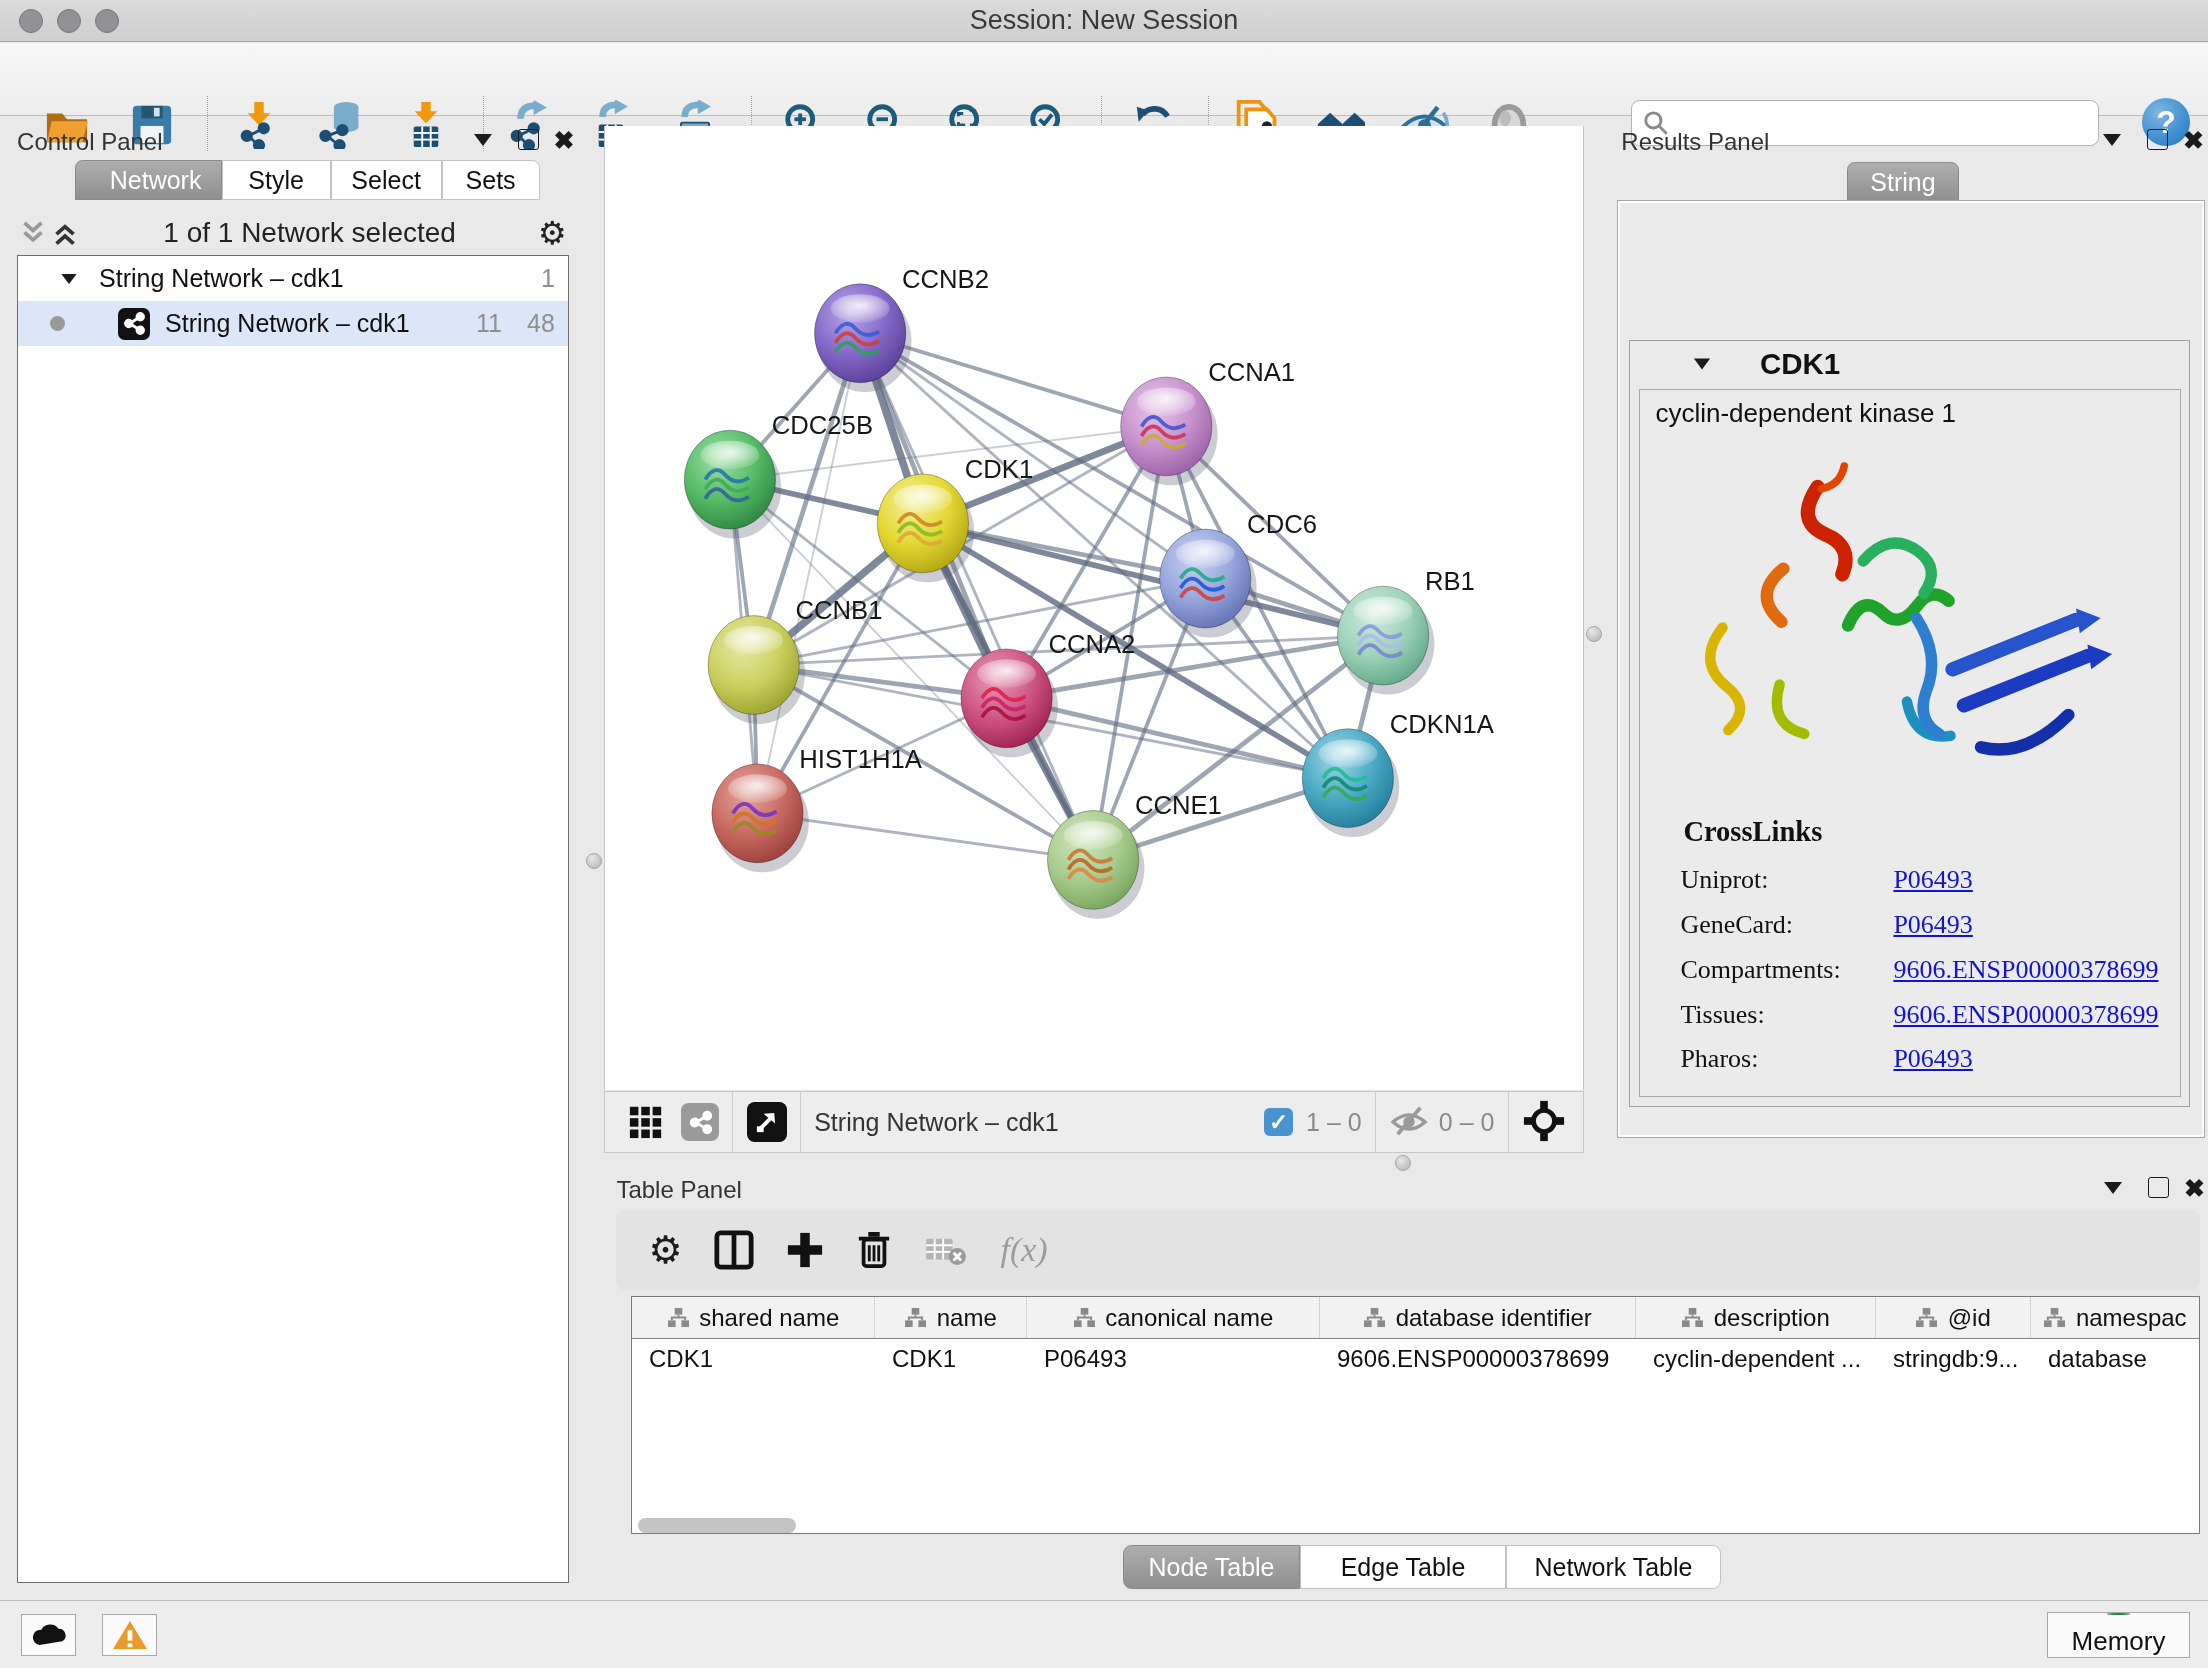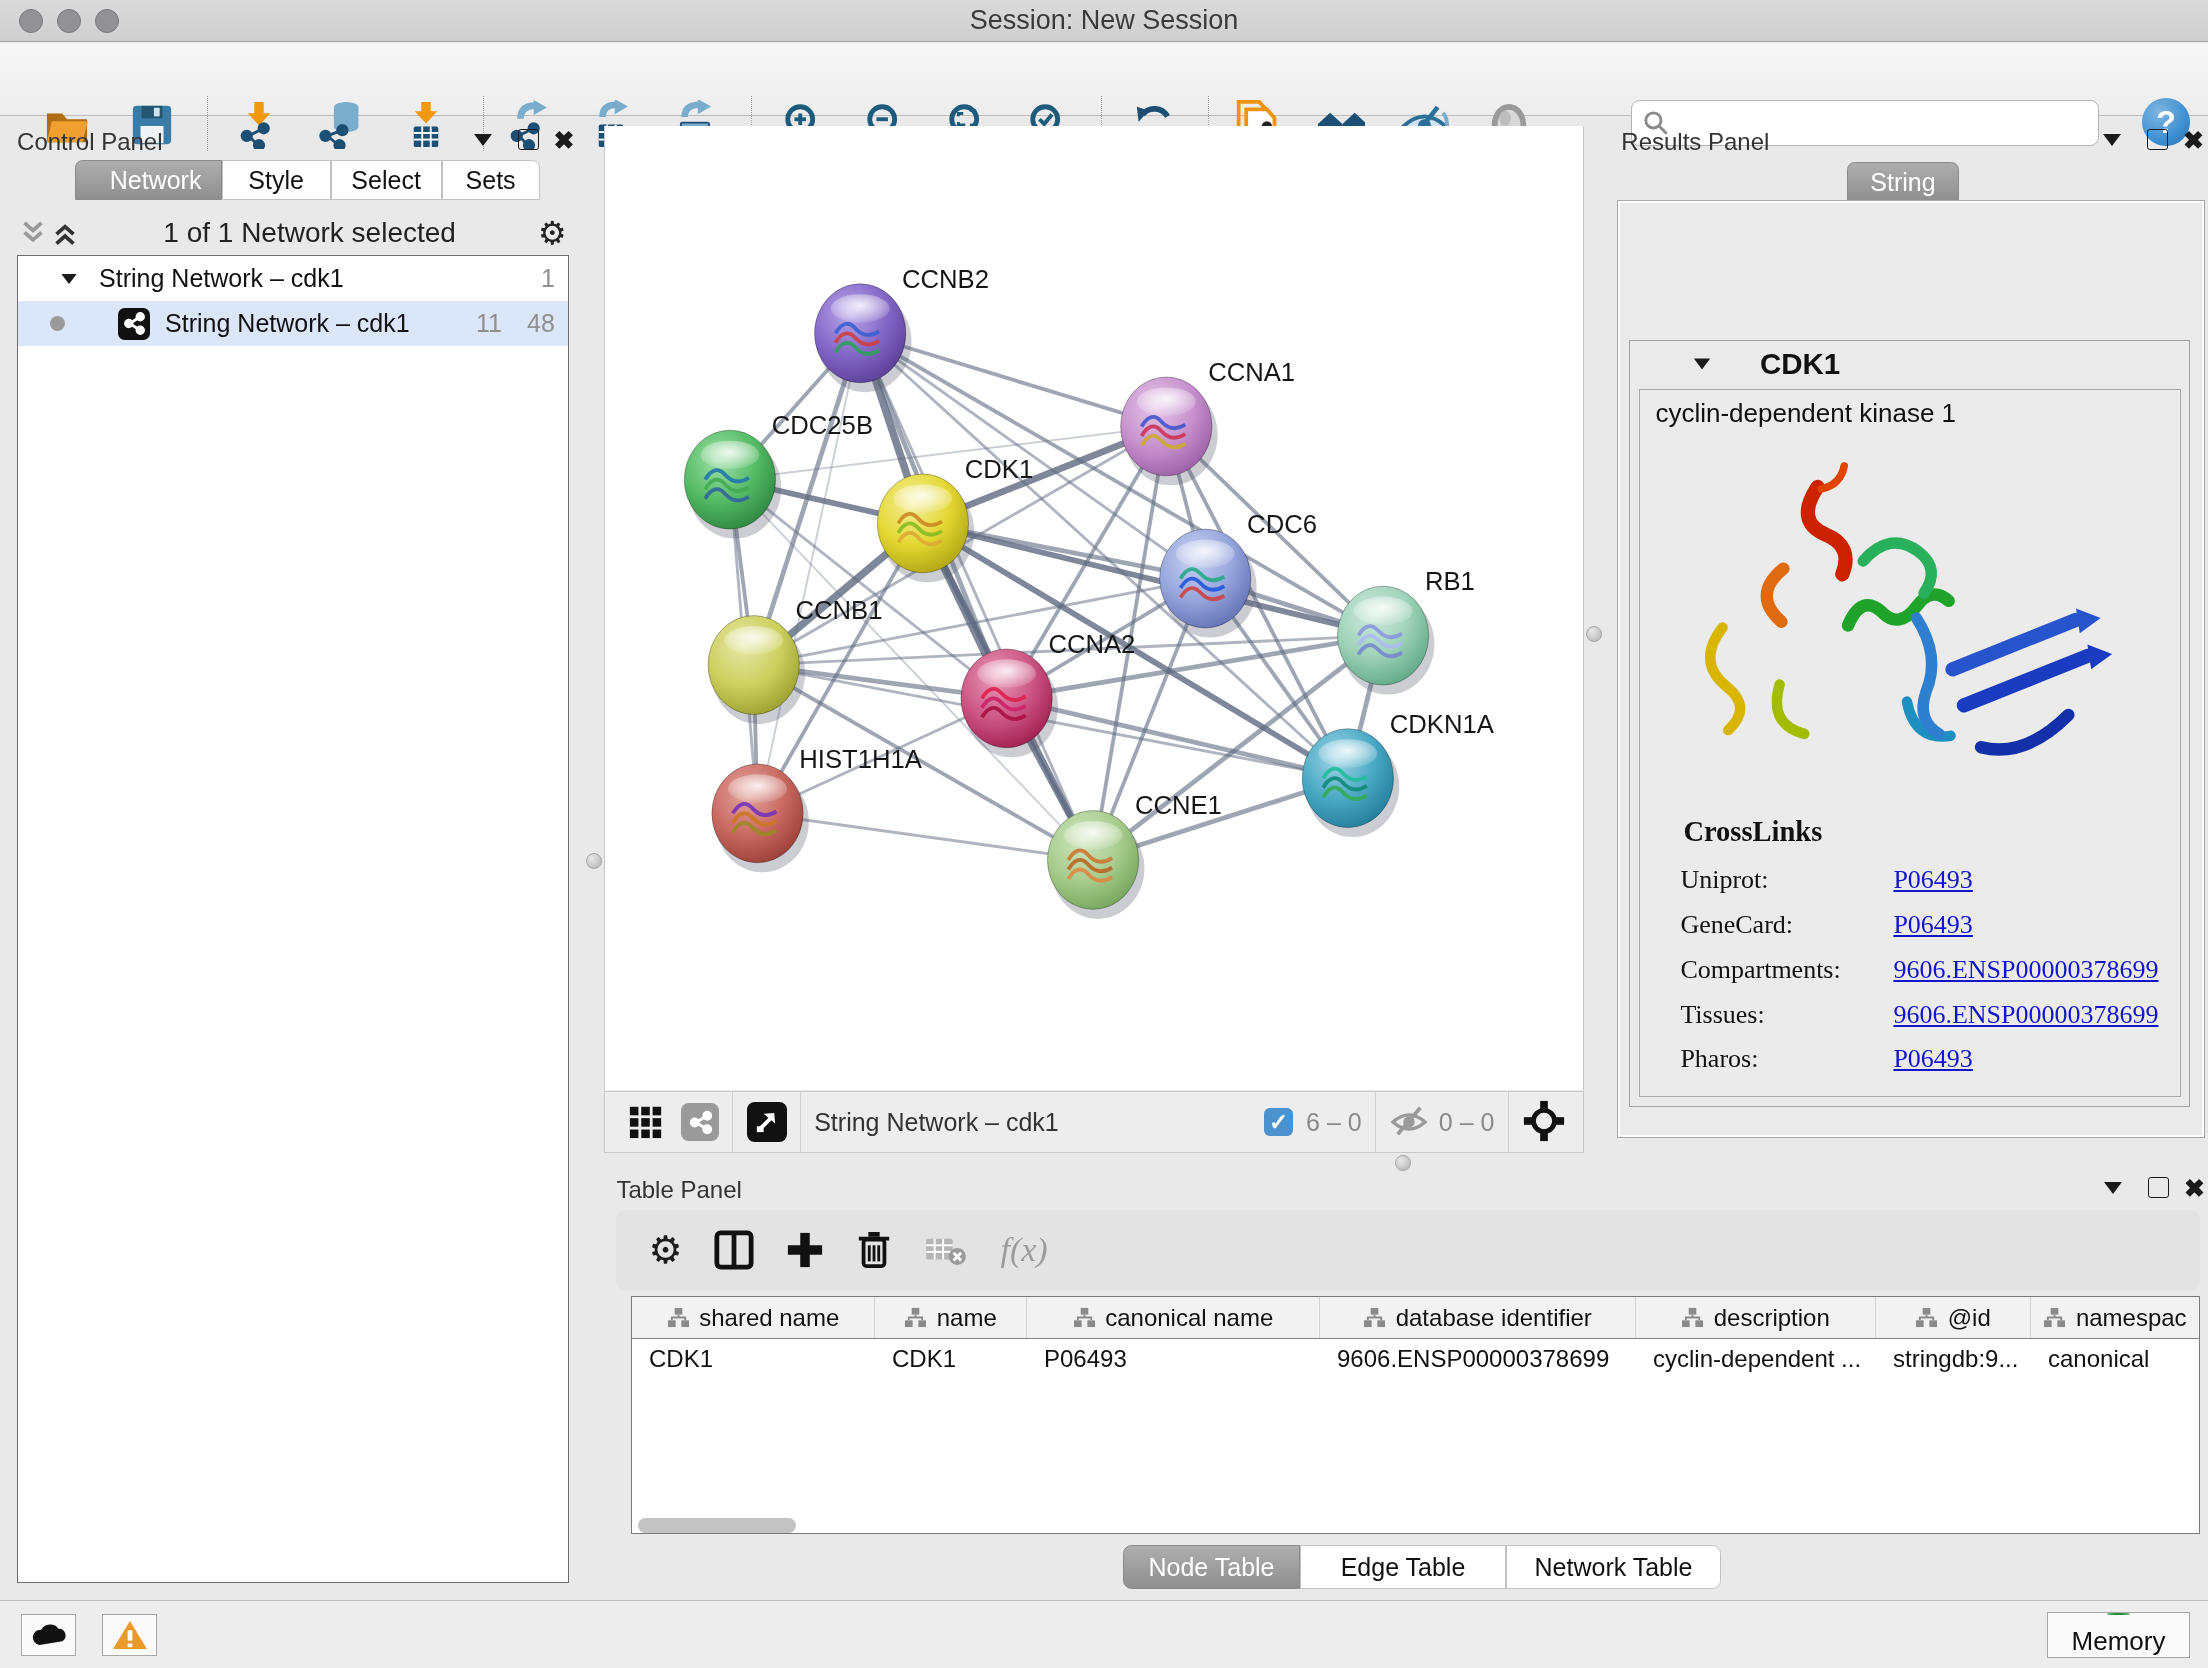--- a/index.html
+++ b/index.html
@@ -624,21 +624,21 @@
   <span style="width:40px; height:40px; background:#111; border-radius:7.6px; display:flex; align-items:center; justify-content:center">
     <svg width="25" height="25" viewBox="0 0 26 26">
         <line x1="6" y1="20" x2="19" y2="7" stroke="#fff" stroke-width="4"></line>
         <polygon points="21,3 22,14 10,4" fill="#fff"></polygon>
         <rect x="3" y="17" width="7" height="6" fill="#fff"></rect>
       </svg>
     </span>
   <span class="nf-sep"></span>
   <span class="nf-txt">String Network – cdk1</span>
   <span class="checkbox" style="margin-left:auto">✓</span>
-  <span class="nf-cnt" style="margin-left:13.3px">6 – 0</span>
+  <span class="nf-cnt" style="margin-left:13.3px">1 – 0</span>
   <span class="nf-sep"></span>
   <span>
     <svg width="40" height="34" viewBox="0 0 42 36">
         <path d="M4 19 Q21 4 38 19 Q21 34 4 19 Z" fill="none" stroke="#9a9a9a" stroke-width="3.5"></path>
         <circle cx="21" cy="19" r="6" fill="#9a9a9a"></circle>
         <line x1="9" y1="32" x2="33" y2="4" stroke="#9a9a9a" stroke-width="4"></line>
       </svg></span>
   <span class="nf-cnt" style="margin-left:9.5px">0 – 0</span>
   <span class="nf-sep"></span>
   <span style="margin-right:17px">
@@ -854,21 +854,21 @@
           <span>namespac</span>
         </span>
     </div>
     <div id="trow">
       <span class="td" style="width:243px">CDK1</span>
       <span class="td" style="width:152px">CDK1</span>
       <span class="td" style="width:293px">P06493</span>
       <span class="td" style="width:316px">9606.ENSP00000378699</span>
       <span class="td" style="width:240px">cyclin-dependent ...</span>
       <span class="td" style="width:155px">stringdb:9...</span>
-      <span class="td" style="flex:1">canonical</span>
+      <span class="td" style="flex:1">database</span>
     </div>
     <span id="hscroll"></span>
   </div>
 
   <div id="ttabs">
     <span class="tab sel" style="width:177px">Node Table</span><span class="tab" style="width:206px">Edge Table</span><span class="tab" style="width:215px">Network Table</span>
   </div>
 </div>
 
 <div id="statusbar" class="abs">

